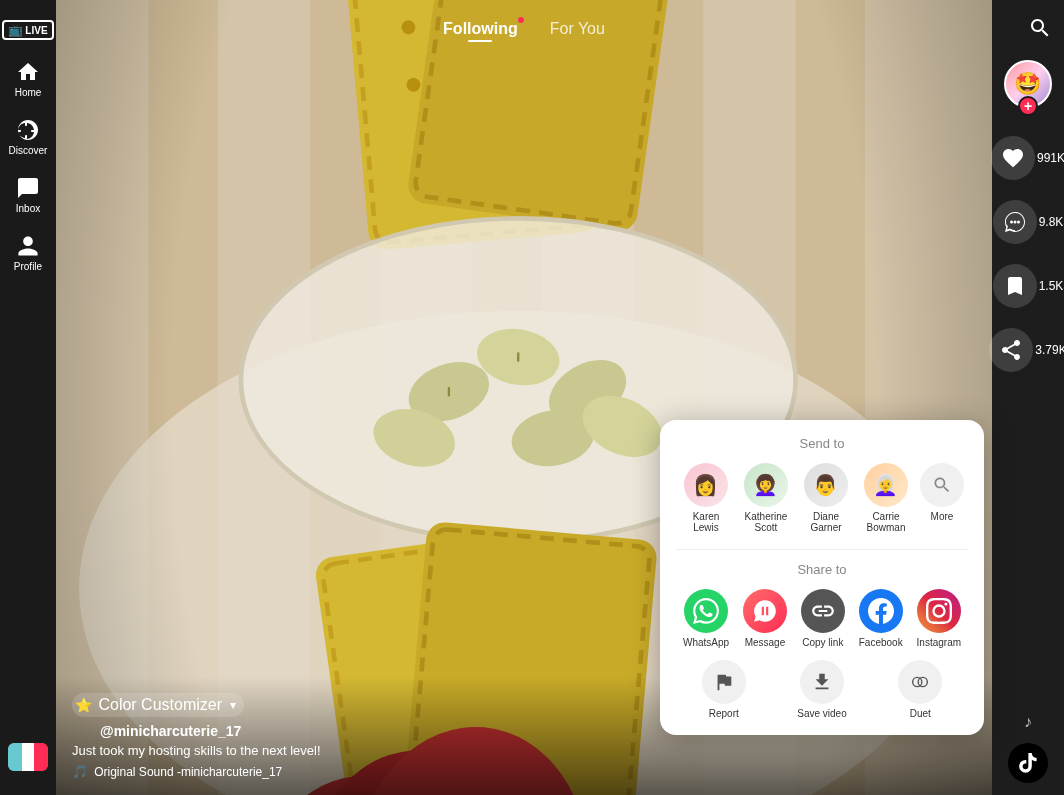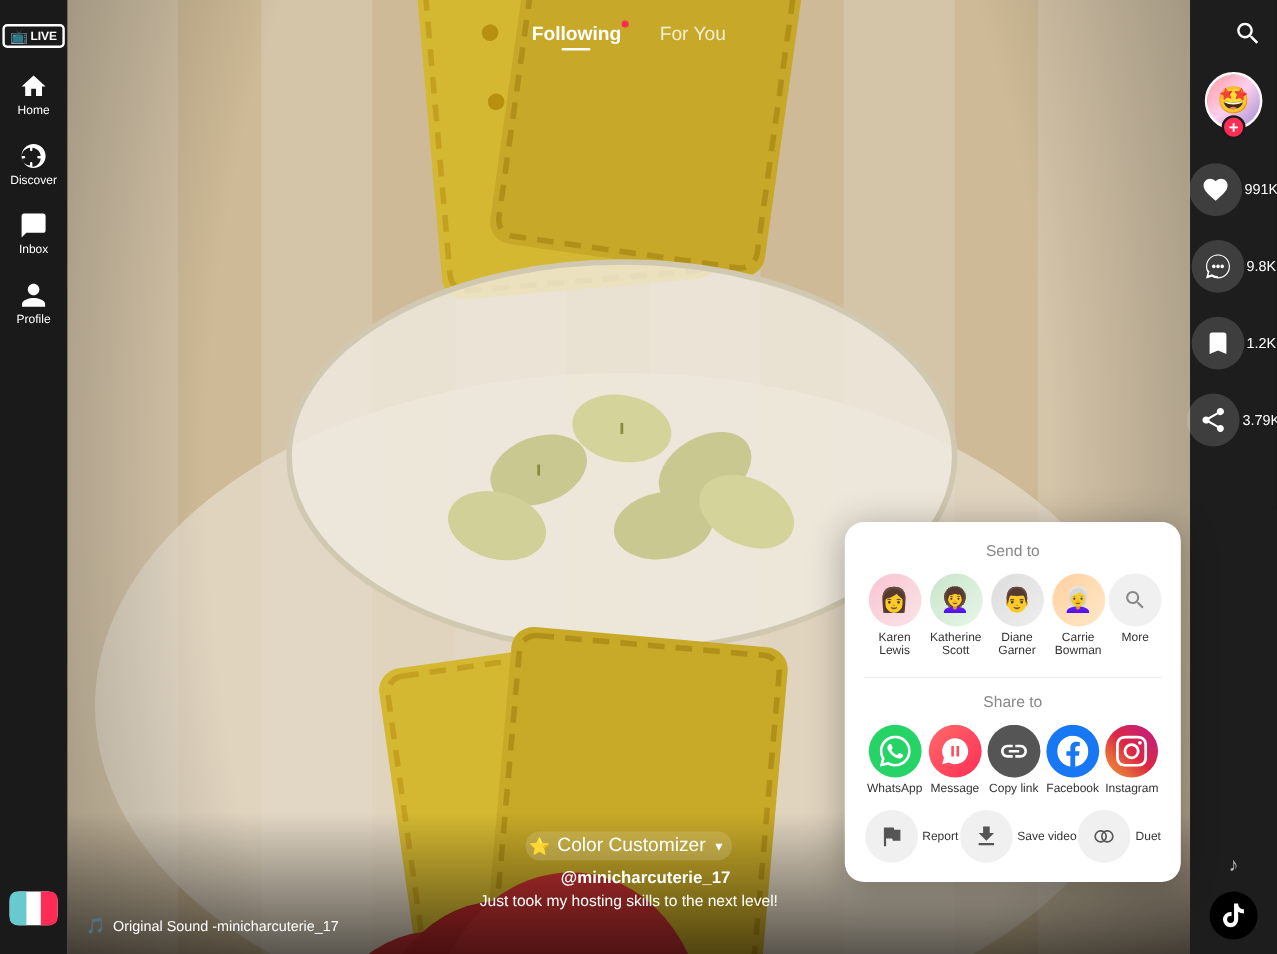--- a/index.html
+++ b/index.html
@@ -49,21 +49,20 @@
       height: 795px;
       display: flex;
     }
 
     
     .video-area {
       flex: 1;
       position: relative;
       background: #000000;
       overflow: hidden;
-      text-align: center;
     }
 
     
     .top-header {
       position: absolute;
       top: 0;
       left: 0;
       right: 0;
       display: flex;
       align-items: center;
@@ -210,21 +209,21 @@
       align-items: center;
       justify-content: center;
       margin-bottom: 12px;
     }
 
     
     .share-modal {
       position: absolute;
       bottom: 60px;
       right: 80px;
-      width: 280px;
+      width: 324px;
       background: #fff;
       border-radius: 16px;
       padding: 16px;
       z-index: 20;
       box-shadow: 0 4px 30px rgba(0,0,0,0.3);
     }
     .share-section-title {
       text-align: center;
       font-size: 13px;
       color: #888;
@@ -281,21 +280,21 @@
       font-size: 22px;
     }
     .share-app-label { font-size: 10px; color: #333; }
 
     .share-actions-row {
       display: flex;
       justify-content: space-around;
     }
     .share-action-item {
       display: flex;
-      flex-direction: row;
+      flex-direction: column;
       align-items: center;
       gap: 4px;
       cursor: pointer;
     }
     .share-action-icon {
       width: 44px;
       height: 44px;
       border-radius: 50%;
       background: #f0f0f0;
       display: flex;
@@ -509,21 +508,21 @@
       </div>
       <span class="action-count">9.8K</span>
     </div>
 
     <div class="action-btn">
       <div class="action-icon">
         <svg viewBox="0 0 24 24">
             <path d="M17 3H7c-1.1 0-2 .9-2 2v16l7-3 7 3V5c0-1.1-.9-2-2-2z"></path>
           </svg>
       </div>
-      <span class="action-count">1.2K</span>
+      <span class="action-count">1.5K</span>
     </div>
 
     <div class="action-btn">
       <div class="action-icon">
         <svg viewBox="0 0 24 24">
             <path d="M18 16.08c-.76 0-1.44.3-1.96.77L8.91 12.7c.05-.23.09-.46.09-.7s-.04-.47-.09-.7l7.05-4.11c.54.5 1.25.81 2.04.81 1.66 0 3-1.34 3-3s-1.34-3-3-3-3 1.34-3 3c0 .24.04.47.09.7L8.04 9.81C7.5 9.31 6.79 9 6 9c-1.66 0-3 1.34-3 3s1.34 3 3 3c.79 0 1.5-.31 2.04-.81l7.12 4.16c-.05.21-.08.43-.08.65 0 1.61 1.31 2.92 2.92 2.92s2.92-1.31 2.92-2.92c0-1.61-1.31-2.92-2.92-2.92z"></path>
           </svg>
       </div>
       <span class="action-count">3.79K</span>
     </div>

